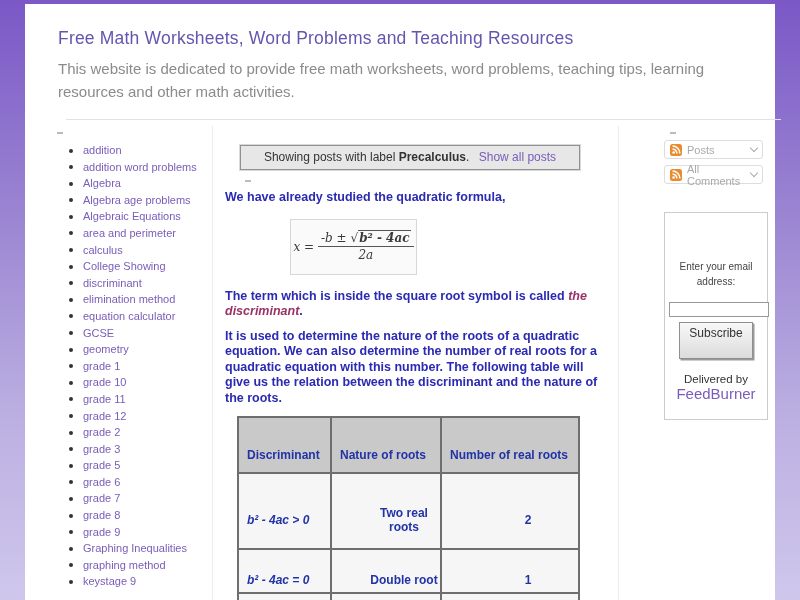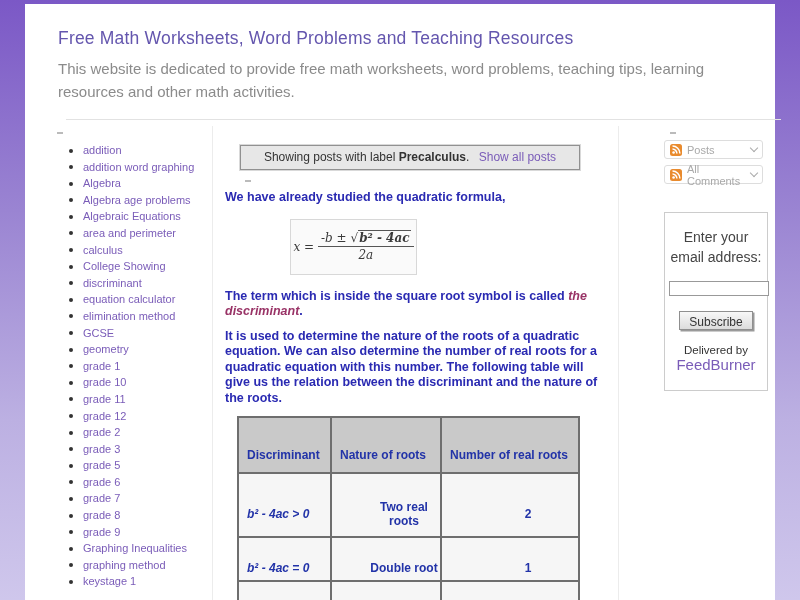--- a/index.html
+++ b/index.html
@@ -57,40 +57,40 @@
   .emph { color:#993366; font-style:italic; }
   .para2 { margin-top:9px; }
 
   table.roots { border-collapse:collapse; margin:10px 0 0 22px; width:341px; table-layout:fixed; }
   table.roots th, table.roots td { border:2px solid #6e6e6e; font-size:12px; font-weight:700; color:#2233a8; }
   table.roots col.c1 { width:93px; } table.roots col.c2 { width:110px; } table.roots col.c3 { width:138px; }
   table.roots th { height:56px; background:#c9c9c9; text-align:left; vertical-align:bottom; padding:0 4px 10px 8px; }
   table.roots td { background:#f6f6f6; vertical-align:middle; padding-top:18px; }
   table.roots td.cell-formula { text-align:left; padding-left:8px; font-style:italic; }
   table.roots td.cell-center { text-align:center;padding-left:36px; }
-  table.roots tr.r1 td { height:64px;margin-left:24px; }
+  table.roots tr.r1 td { height:76px;margin-left:24px; }
   table.roots tr.r2 td { height:44px; }
   table.roots tr.r3 td { height:60px; }
 
   
   .right-col .tiny-dash { margin-left:32px; }
   .feed-select {
     margin:6px 0 0 26px; width:99px; height:19px; border:1px solid #ddd; border-radius:3px;
     display:flex; align-items:center; padding:0 5px; gap:5px; cursor:pointer; background:#fff;justify-content:flex-end;
   }
   .feed-label { color:#a9a9a9; font-size:11px; flex:1; }
   .chev { width:6px; height:6px; border-right:1.5px solid #aaa; border-bottom:1.5px solid #aaa; transform:rotate(45deg); margin-top:-3px; }
   .email-box {
     margin:28px 0 0 26px; width:104px; border:1px solid #ccc; background:#fff;
     padding:14px 5px 16px; text-align:center;
   }
-  .email-prompt { font-size:14px; color:#444; line-height:1.45; }
+  .email-prompt { font-size:10px; color:#444; line-height:1.45;margin-top:33px; }
   .email-input { display:block; width:100px; height:15px; margin:13px 0 0 -1px; border:1px solid #999; background:#fff; }
   .subscribe-btn {
-    margin:15px auto 0; display:block; padding:3px 9px 0; font-size:12px; color:#333;
+    margin:5px auto 0; display:block; padding:3px 9px 18px; font-size:12px; color:#333;
     background:linear-gradient(#f8f8f8,#dcdcdc); border:1px solid #8f8f8f;
     box-shadow:1.5px 1.5px 0 #9a9a9a; cursor:pointer; font-family:"Liberation Sans",sans-serif;
   }
   .delivered { margin-top:14px; font-size:11.5px; color:#333; }
   .feedburner a { color:#7a5cb8; font-size:15px; text-decoration:none; cursor:pointer; }
 </style>
 </head>
 <body>
 
 <div class="content">
@@ -98,46 +98,46 @@
   <div class="site-header">
     <div class="site-title">Free Math Worksheets, Word Problems and Teaching Resources</div>
     <div class="site-subtitle">This website is dedicated to provide free math worksheets, word problems, teaching tips, learning resources and other math activities.</div>
     <hr class="header-rule">
   </div>
 
   <div class="col left-col">
     <div class="tiny-dash"></div>
     <ul class="label-list" id="labels-list">
         <li><a>addition</a></li>
-        <li><a>addition word graphing</a></li>
+        <li><a>addition word problems</a></li>
         <li><a>Algebra</a></li>
         <li><a>Algebra age problems</a></li>
         <li><a>Algebraic Equations</a></li>
         <li><a>area and perimeter</a></li>
         <li><a>calculus</a></li>
         <li><a>College Showing</a></li>
         <li><a>discriminant</a></li>
+        <li><a>elimination method</a></li>
         <li><a>equation calculator</a></li>
-        <li><a>elimination method</a></li>
         <li><a>GCSE</a></li>
         <li><a>geometry</a></li>
         <li><a>grade 1</a></li>
         <li><a>grade 10</a></li>
         <li><a>grade 11</a></li>
         <li><a>grade 12</a></li>
         <li><a>grade 2</a></li>
         <li><a>grade 3</a></li>
         <li><a>grade 5</a></li>
         <li><a>grade 6</a></li>
         <li><a>grade 7</a></li>
         <li><a>grade 8</a></li>
         <li><a>grade 9</a></li>
         <li><a>Graphing Inequalities</a></li>
         <li><a>graphing method</a></li>
-        <li><a>keystage 1</a></li>
+        <li><a>keystage 9</a></li>
       </ul>
   </div>
 
   <div class="col main-col">
     <div class="filter-banner">
       <span>Showing posts with label </span><b>Precalculus</b><span>.</span>
       <a>Show all posts</a>
     </div>
 
     <div class="tiny-dash post-dash"></div>

